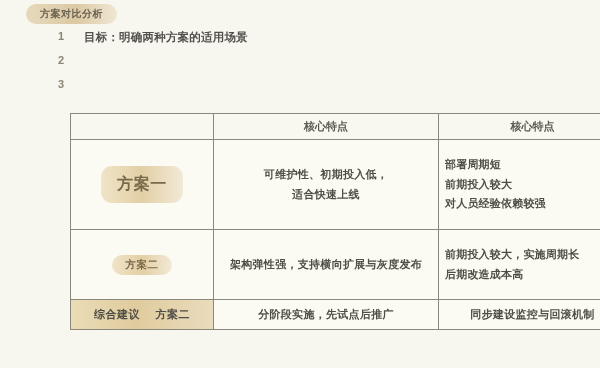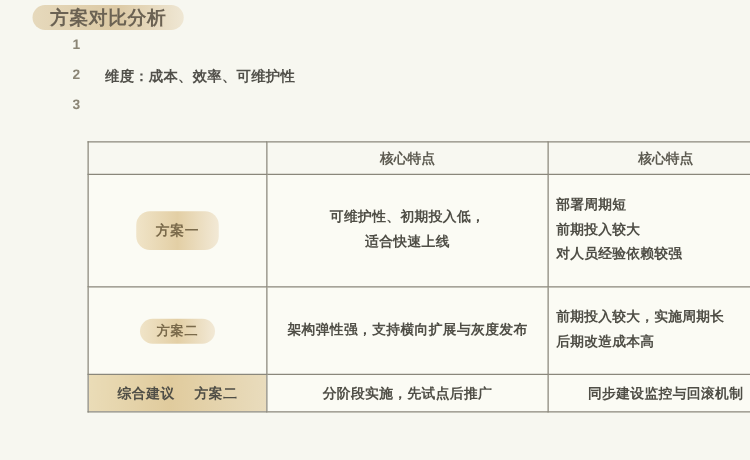--- a/index.html
+++ b/index.html
@@ -21,21 +21,21 @@
   .title-badge {
     position: absolute;
     left: 26px;
     top: 4px;
     height: 20px;
     padding: 0 14px;
     display: flex;
     align-items: center;
     border-radius: 10px;
     background: linear-gradient(90deg, #e6d9bc 0%, #dcc9a4 55%, #efe7d4 100%);
-    font-size: 15px;
+    font-size: 10px;
     font-weight: bold;
     letter-spacing: .5px;
     color: #6b6253;
     white-space: nowrap;
   }
 
   
   .bullets {
     position: absolute;
     left: 58px;
@@ -105,21 +105,21 @@
   .data-row td { height: 90px; background: #fbfbf4; }
   .data-row.second td { height: 70px; }
 
   .cell-badge { text-align: center; }
   .pill {
     display: inline-block;
     padding: 8px 16px;
     border-radius: 11px;
     background: linear-gradient(90deg,#f0e4c8 0%, #e3cfa5 50%, #f2e9d6 100%);
     color: #7a6a4b;
-    font-size: 11px;
+    font-size: 16px;
     font-weight: bold;
     letter-spacing: .6px;
     white-space: nowrap;
   }
   .pill.small { padding: 3px 13px; font-size: 10.5px; }
 
   .cell-mid {
     text-align: center;
     line-height: 1.75;
     font-weight: bold;
@@ -164,25 +164,25 @@
 <body>
 
 <div class="title-badge">
   <span>方案对比分析</span>
 </div>
 
 <div class="bullets">
 
   <div class="bullet-row">
     <span class="bullet-marker">1</span>
+    <span class="bullet-text">目标：明确两种方案的适用场景</span>
   </div>
 
   <div class="bullet-row">
     <span class="bullet-marker">2</span>
-    <span class="bullet-text">维度：成本、效率、可维护性</span>
   </div>
 
   <div class="bullet-row wide">
     <span class="bullet-marker">3</span>
   </div>
 
 </div>
 
 <table class="cmp-table">
   <colgroup>

